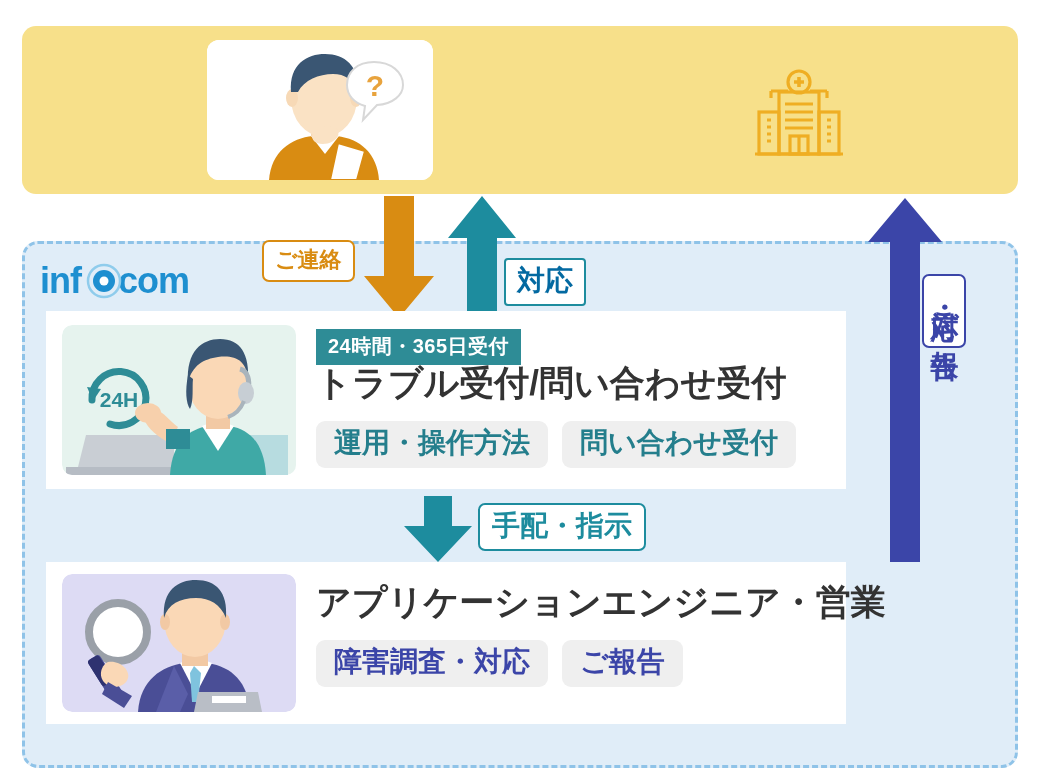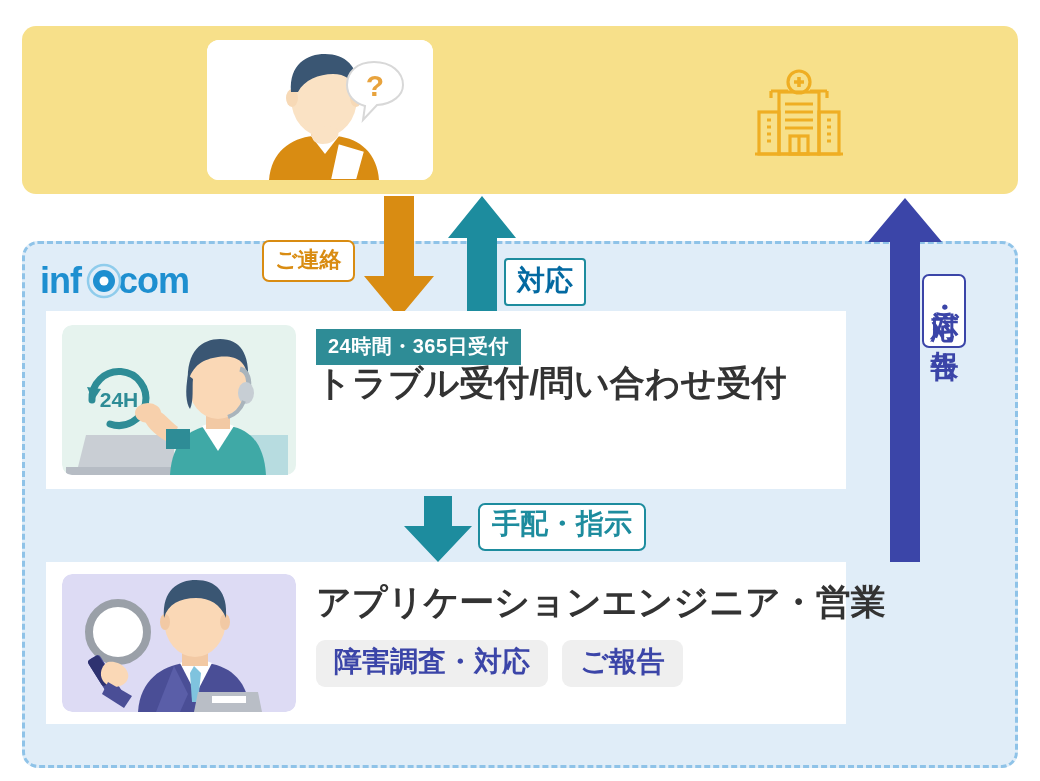--- a/index.html
+++ b/index.html
@@ -189,21 +189,20 @@
     padding: 7px 11px 9px 11px;
     margin-top: 18px;
   }
   .lbl-dispatch {
     left: 478px; top: 503px;
     border: 2px solid #1D8C9E;
     border-radius: 7px;
     color: #1D8C9E;
     font-size: 28px;
     padding: 7px 12px 9px 12px;
-    font-family: Liberation Mono, monospace;
   }
   .lbl-report {
     left: 922px; top: 274px;
     border: 2px solid #3B45A8;
     border-radius: 7px;
     color: #3B45A8;
     font-size: 28px;
     padding: 12px 6px 14px 6px;
     writing-mode: vertical-rl;
     text-orientation: upright;
@@ -351,20 +350,24 @@
         <path d="M108 118 C96 112 86 104 82 94 C78 86 86 80 94 84 C102 88 108 96 116 102 Z" fill="#F7D0AC"></path>
         <ellipse cx="86" cy="88" rx="13" ry="10" fill="#F7D0AC"></ellipse>
 
         <path d="M104 104 L128 104 L128 124 L104 124 Z" fill="#2E8C96"></path>
       </svg>
     </div>
 
     <div class="badge-247">24時間・365日受付</div>
     <div class="card-heading heading-support">トラブル受付/問い合わせ受付</div>
 
+    <div class="pill-row pill-row-support">
+      <span class="pill pill-teal">運用・操作方法</span>
+      <span class="pill pill-teal">問い合わせ受付</span>
+    </div>
   </div>
 
   <div class="card card-engineer">
 
     <div class="thumb thumb-engineer">
       <svg viewBox="0 0 234 138" width="234" height="138">
         <rect width="234" height="138" rx="10" fill="#DDDBF4"></rect>
 
         <path d="M76 138 C78 106 100 92 122 89 L146 89 C170 93 186 108 188 138 Z" fill="#4A4E96"></path>
 

